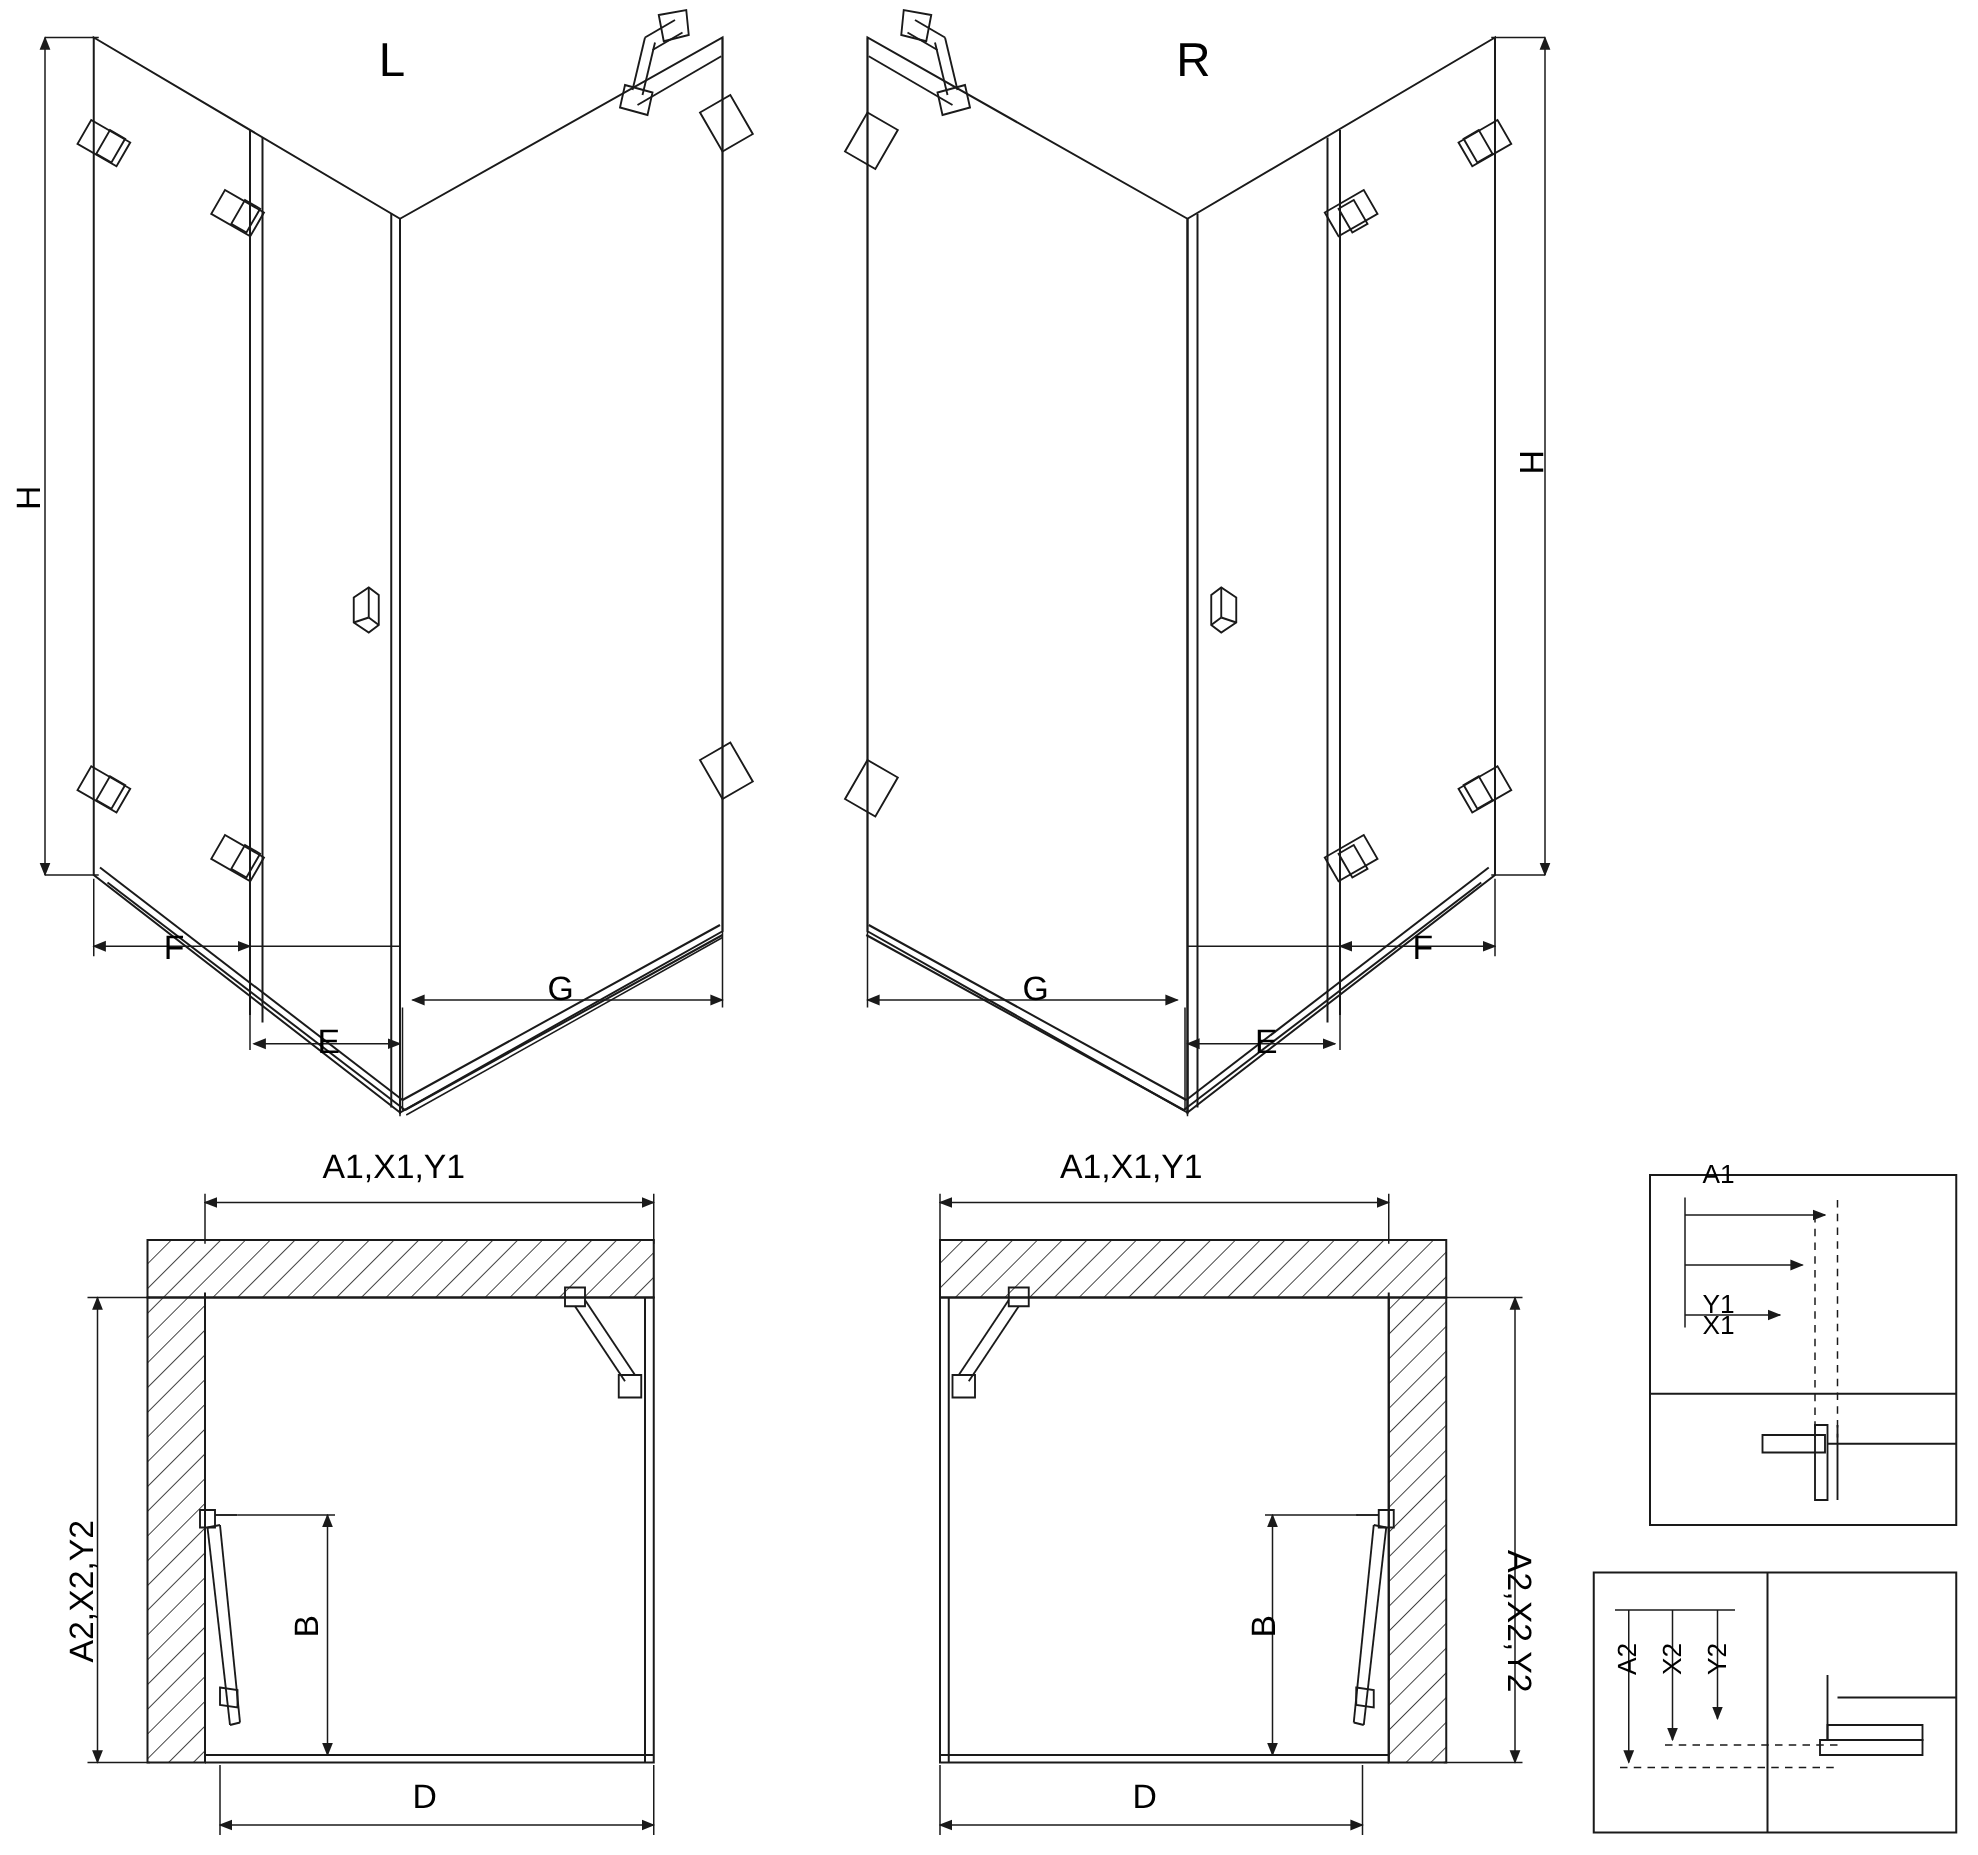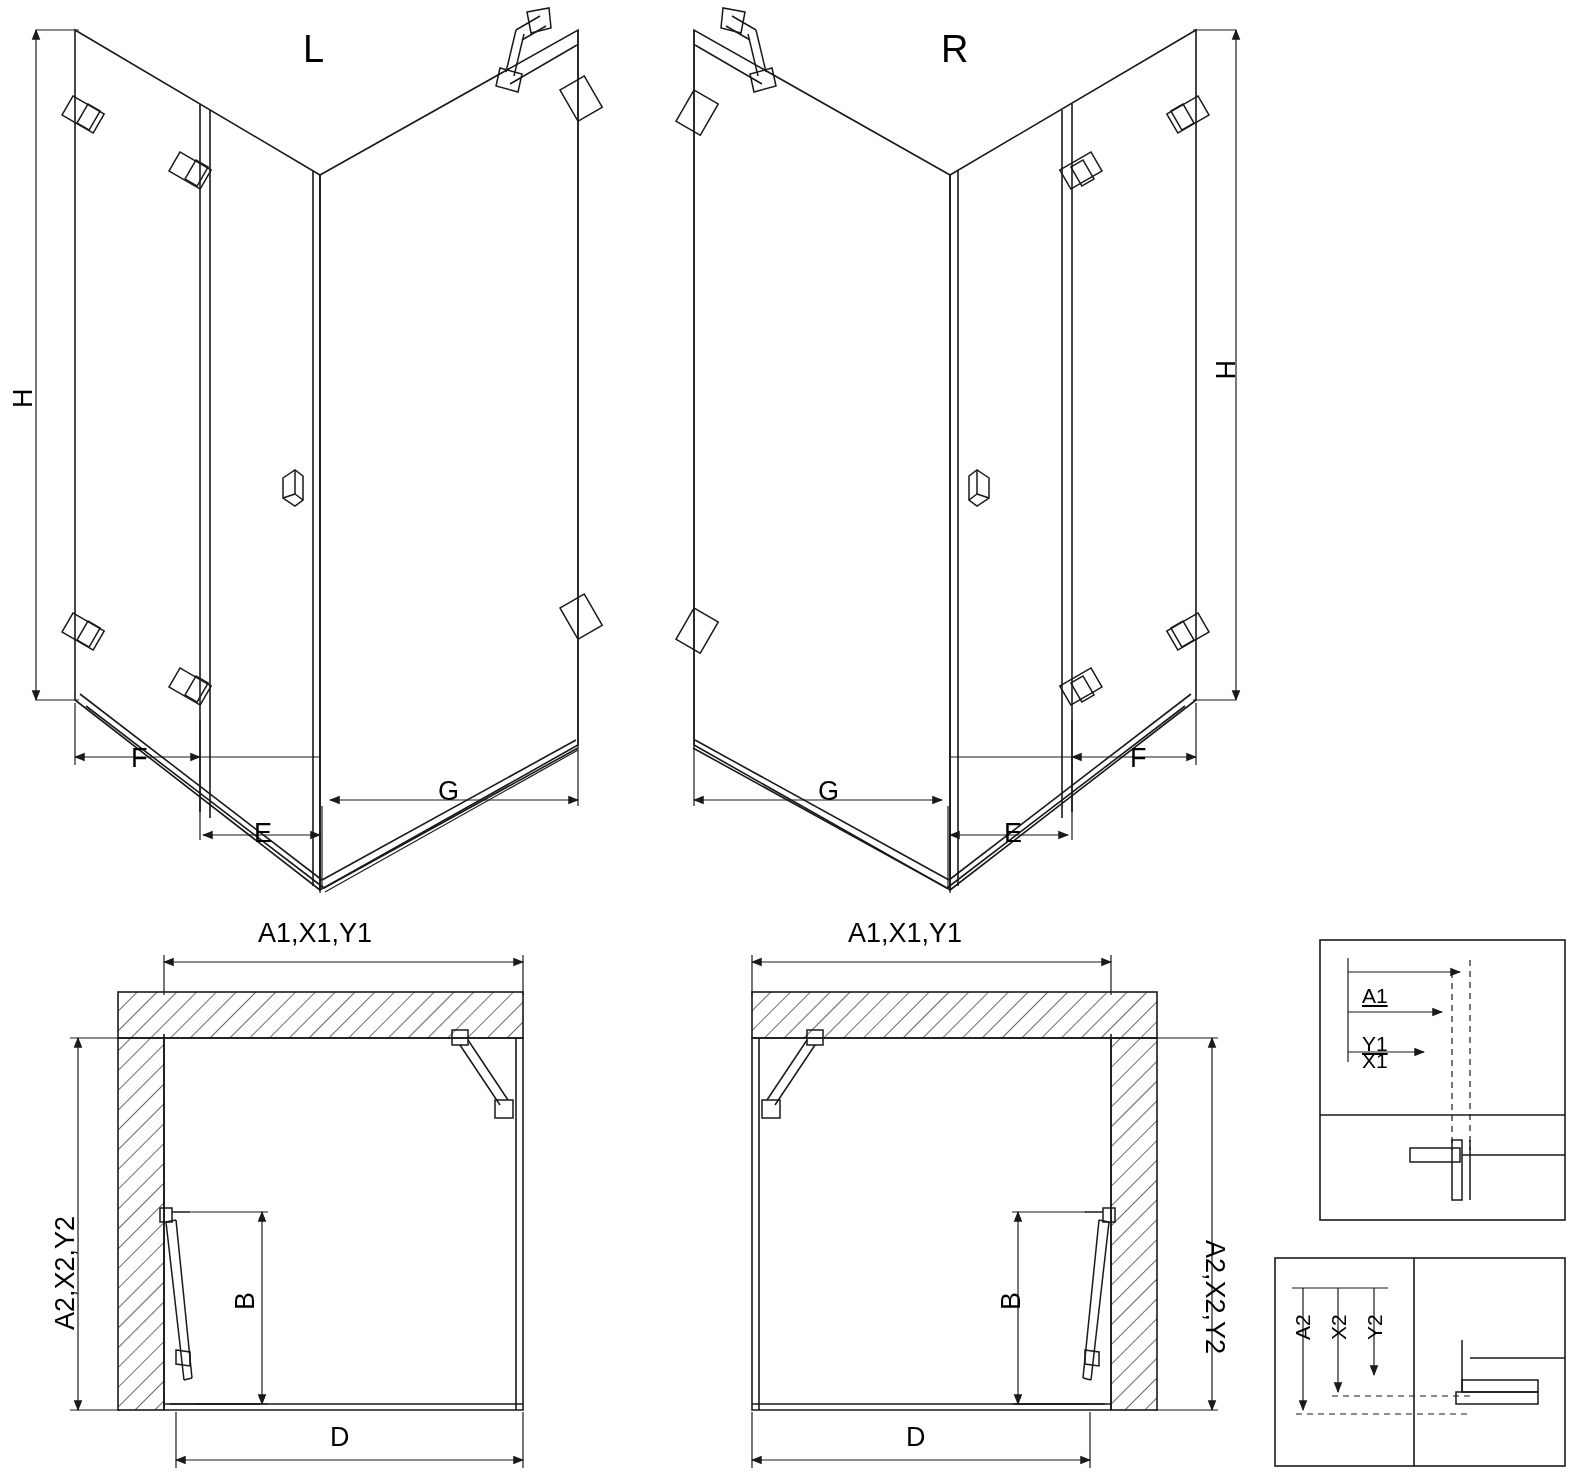--- a/index.html
+++ b/index.html
@@ -350,21 +350,21 @@
   <div class="lbl med" style="left:258px; top:920px;">A1,X1,Y1</div>
   <div class="lbl med rot90" style="left:52px; top:1330px;">A2,X2,Y2</div>
   <div class="lbl med rot90" style="left:232px; top:1310px;">B</div>
   <div class="lbl med" style="left:330px; top:1424px;">D</div>
 
   <div class="lbl med" style="left:848px; top:920px;">A1,X1,Y1</div>
   <div class="lbl med rotm90" style="left:1228px; top:1240px;">A2,X2,Y2</div>
   <div class="lbl med rot90" style="left:998px; top:1310px;">B</div>
   <div class="lbl med" style="left:906px; top:1424px;">D</div>
 
-  <div class="lbl small" style="left:1362px; top:985px;text-decoration:underline;">A1</div>
+  <div class="lbl small" style="left:1362px; top:929px;">A1</div>
   <div class="lbl small" style="left:1362px; top:1050px;">X1</div>
-  <div class="lbl small" style="left:1362px; top:1033px;text-decoration:underline;">Y1</div>
+  <div class="lbl small" style="left:1362px; top:1033px;">Y1</div>
 
   <div class="lbl small rot90" style="left:1292px; top:1340px;">A2</div>
   <div class="lbl small rot90" style="left:1328px; top:1340px;">X2</div>
   <div class="lbl small rot90" style="left:1364px; top:1340px;">Y2</div>
 
 </div>
 
 </body></html>

